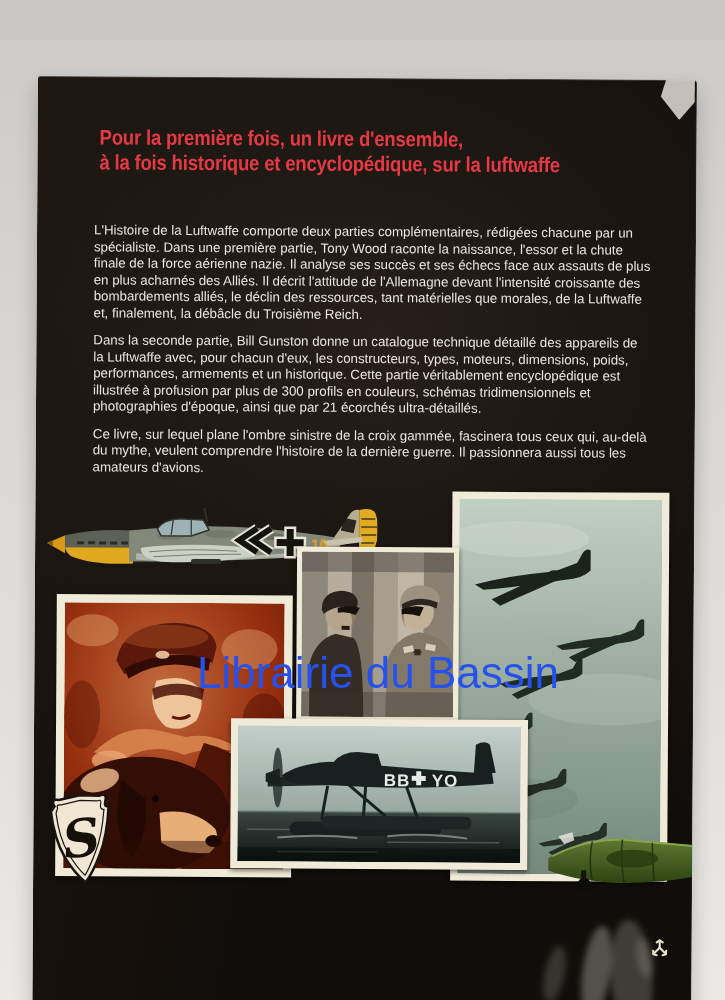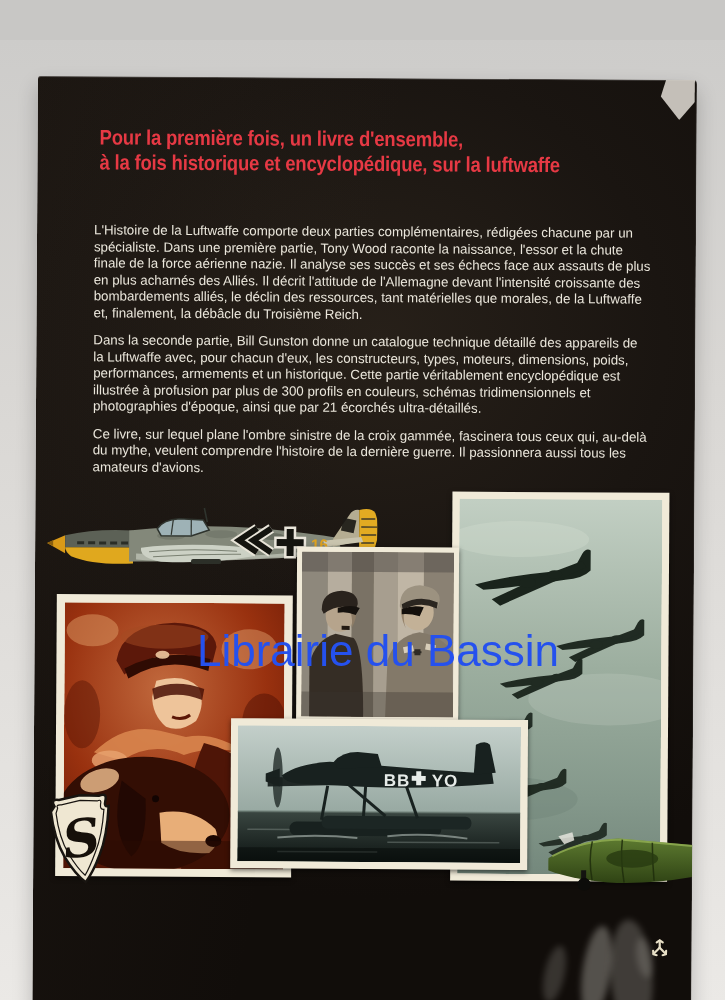--- a/index.html
+++ b/index.html
@@ -37,21 +37,21 @@
   .shield{position:absolute;left:12px;top:716px;width:74px;height:96px;z-index:6;transform:rotate(-5deg);}
   .scuff{position:absolute;border-radius:50%;background:rgba(242,239,230,.5);filter:blur(3px);z-index:7;}
   .scuff.s1{left:550px;top:846px;width:28px;height:92px;transform:rotate(8deg);opacity:.6;}
   .scuff.s2{left:578px;top:840px;width:42px;height:112px;transform:rotate(-4deg);opacity:.42;}
   .scuff.s3{left:512px;top:866px;width:20px;height:58px;transform:rotate(12deg);opacity:.34;}
   .scuff.s4{left:604px;top:858px;width:16px;height:40px;transform:rotate(-10deg);opacity:.3;}
   .pubmark{position:absolute;left:619px;top:859px;width:16px;height:18px;z-index:8;}
   .damage{position:absolute;left:620px;top:0;width:37px;height:40px;z-index:8;background:#d7d3cb;opacity:.9;
     clip-path:polygon(22% 0,100% 0,100% 55%,58% 100%,8% 42%);}
   .watermark{
-    position:absolute;left:197px;top:586px;z-index:50;
+    position:absolute;left:197px;top:608px;z-index:50;
     font-size:44px;font-weight:400;color:#2551ee;letter-spacing:0;white-space:nowrap;
   }
 </style>
 </head>
 <body>
 
 <div class="scene">
   <div class="book">
 
     <div class="title">

